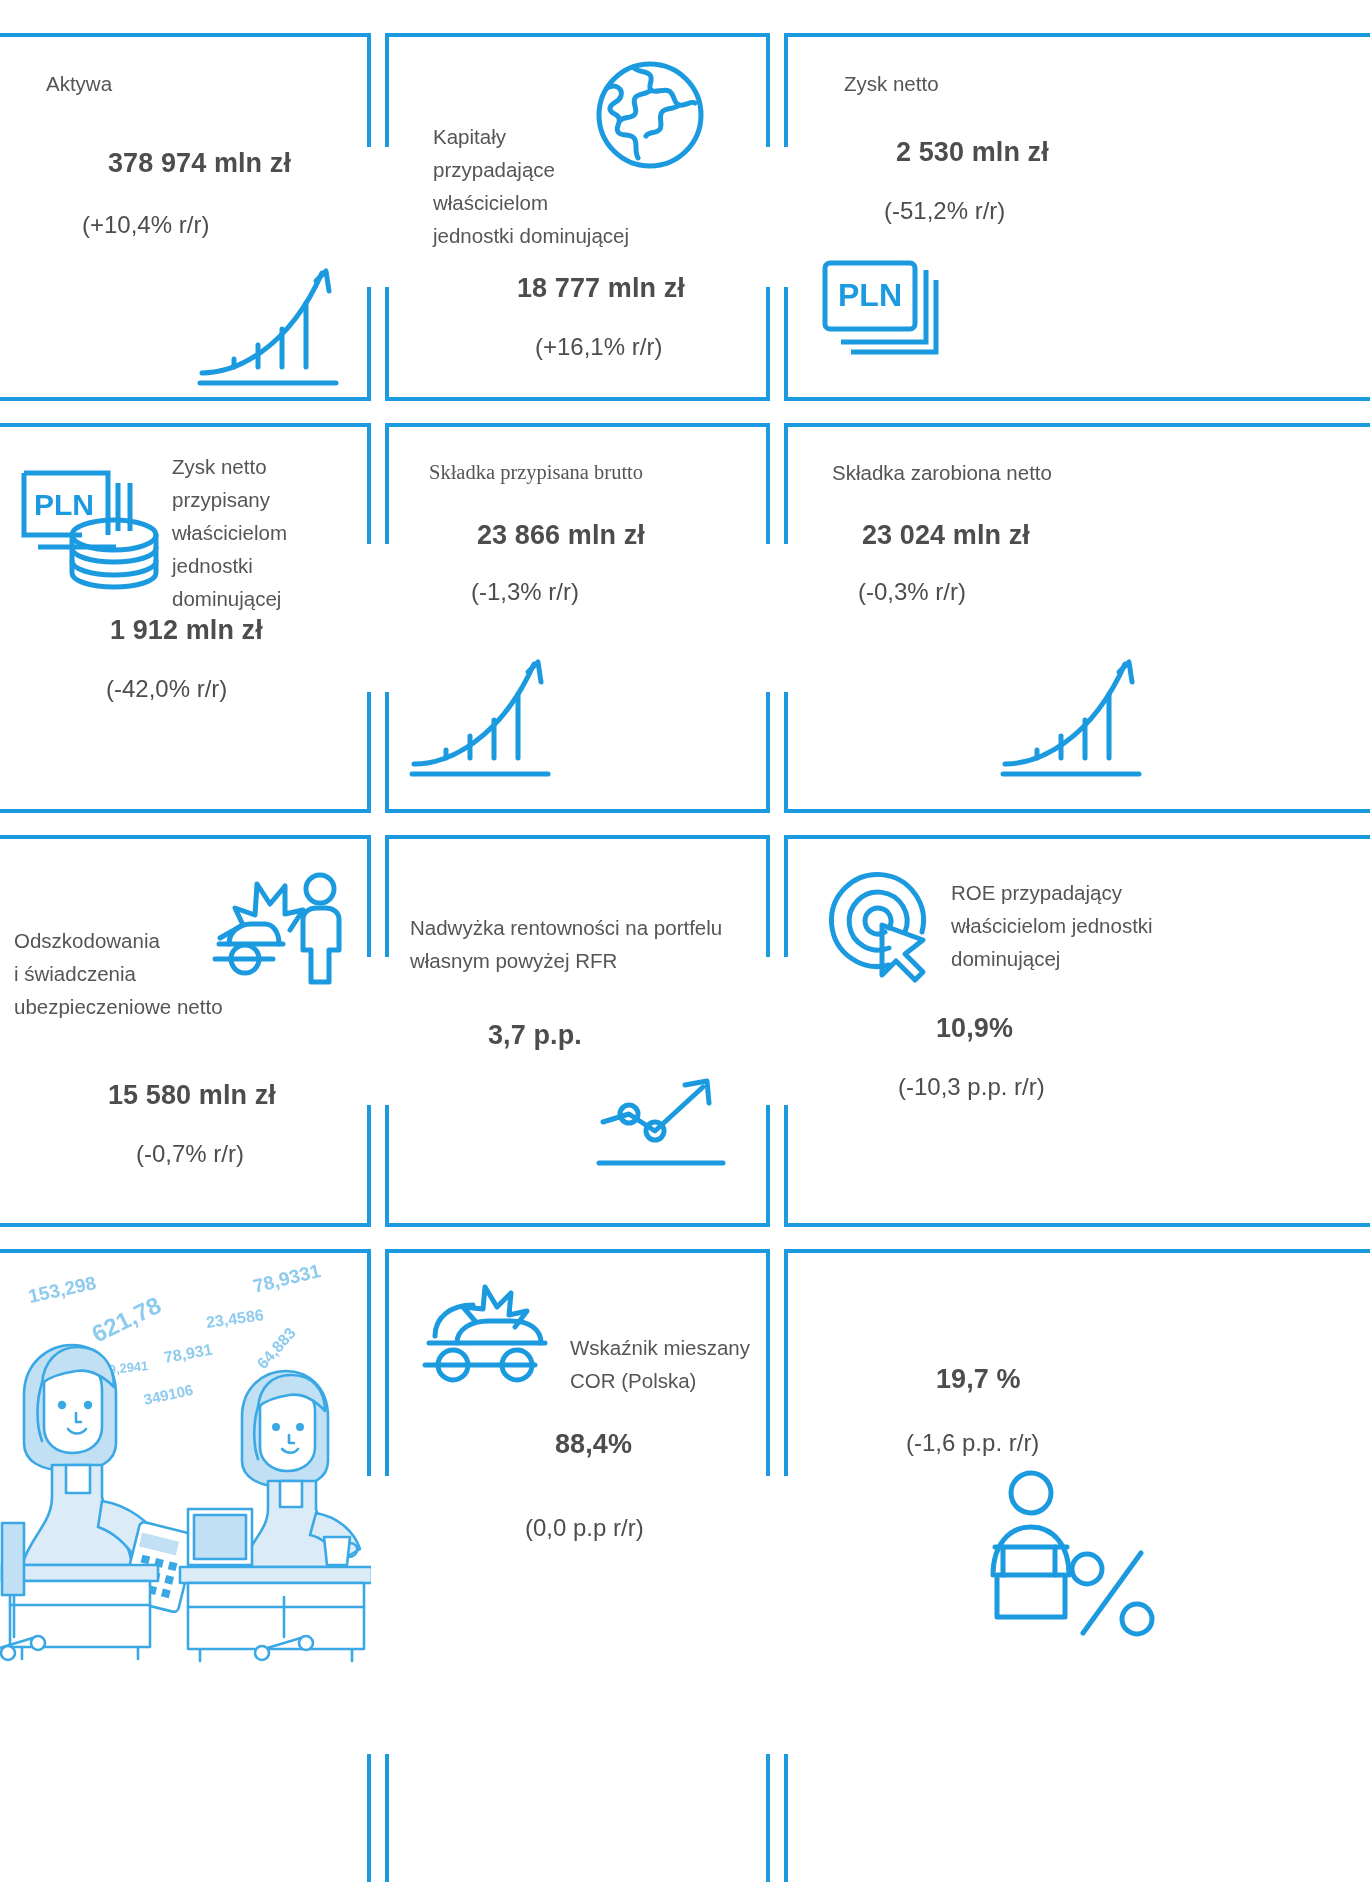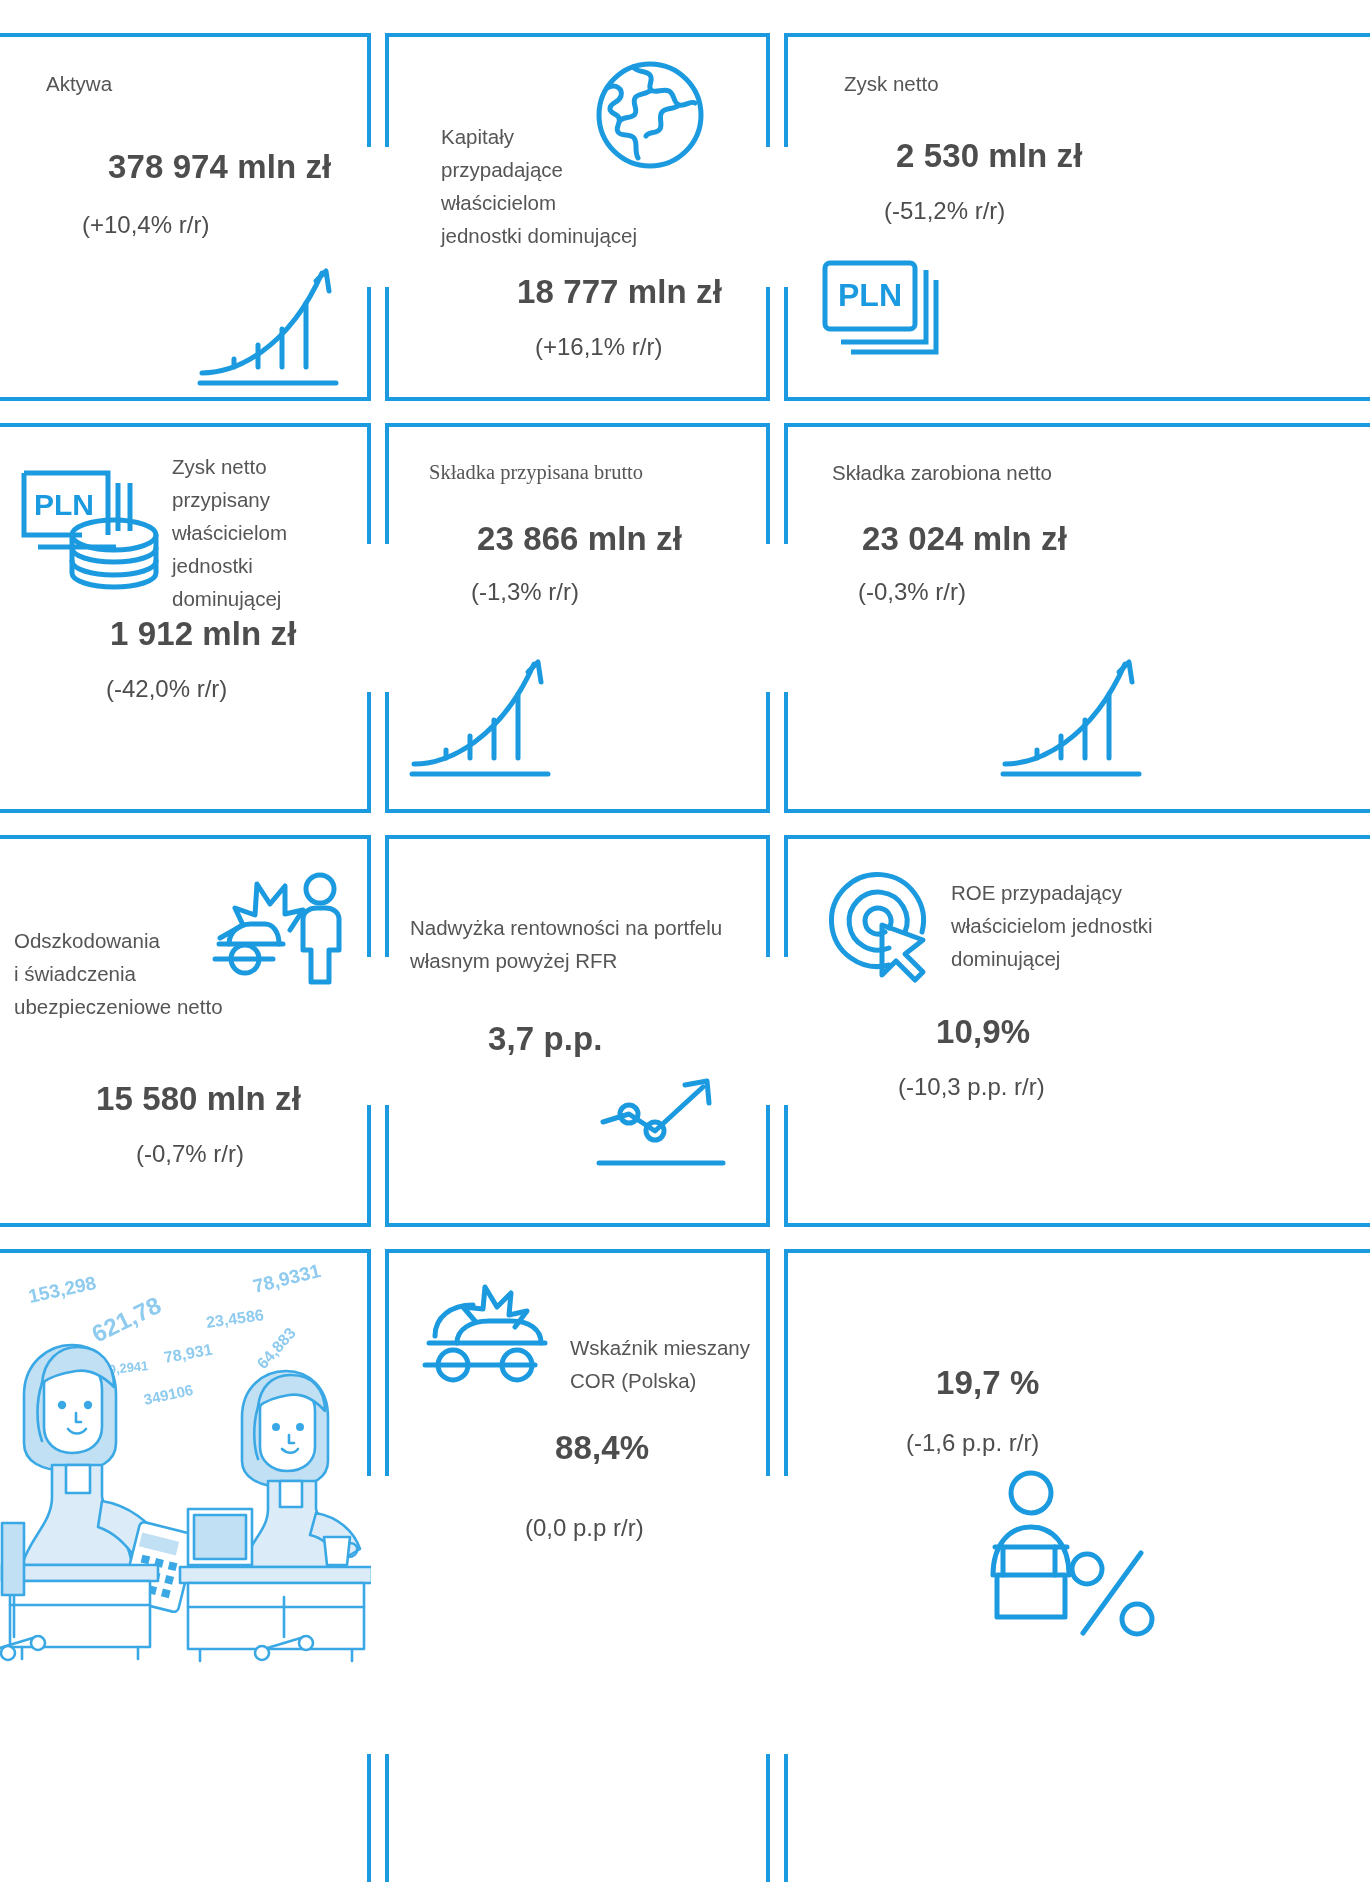--- a/index.html
+++ b/index.html
@@ -57,21 +57,21 @@
   .label {
     position: absolute;
     font-size: 20.5px;
     line-height: 33px;
     color: #555555;
     font-weight: 400;
     white-space: pre-line;
   }
   .value {
     position: absolute;
-    font-size: 33px;
+    font-size: 27px;
     font-weight: bold;
     color: #4d4d4d;
     letter-spacing: 0.1px;
     white-space: nowrap;
   }
   .delta {
     position: absolute;
     font-size: 24px;
     font-weight: 400;
     color: #4d4d4d;
@@ -142,21 +142,21 @@
   <div class="card" style="grid-column:2; grid-row:1;">
     <div class="frame">
       <div class="ln top"></div>
         <div class="ln bot"></div>
       <div class="ln lft-a"></div>
         <div class="ln lft-b"></div>
       <div class="ln rgt-a"></div>
         <div class="ln rgt-b"></div>
     </div>
     <div class="inner">
-      <div class="label" style="left:56px; top:87px;">Kapitały
+      <div class="label" style="left:48px; top:87px;">Kapitały
 przypadające
 właścicielom
 jednostki dominującej</div>
       <div class="value" style="left:132px; top:240px;">18 777 mln zł</div>
       <div class="delta" style="left:150px; top:300px;">(+16,1% r/r)</div>
       <div class="ico" style="left:205px; top:22px;">
         <svg width="120" height="120" viewBox="0 0 120 120">
           <circle class="stroke" cx="60" cy="60" r="51"></circle>
           <path class="stroke" d="M17 33 C 26 28, 33 34, 31 41 C 29 48, 21 47, 20 53 C 19 59, 27 58, 29 63 C 31 68, 25 72, 28 77 C 31 82, 40 78, 44 83 C 48 88, 44 96, 48 103"></path>
           <path class="stroke" d="M43 12 C 48 18, 56 15, 60 20 C 64 25, 57 31, 61 35 C 65 39, 73 33, 79 36 C 85 39, 83 48, 89 50 C 95 52, 101 45, 105 48"></path>
@@ -281,21 +281,21 @@
       <div class="ln top"></div>
         <div class="ln bot"></div>
 
       <div class="ln rgt-a"></div>
         <div class="ln rgt-b"></div>
     </div>
     <div class="inner">
       <div class="label" style="left:14px; top:89px;">Odszkodowania
 i świadczenia
 ubezpieczeniowe netto</div>
-      <div class="value" style="left:96px; top:245px;">15 580 mln zł</div>
+      <div class="value" style="left:108px; top:245px;">15 580 mln zł</div>
       <div class="delta" style="left:136px; top:305px;">(-0,7% r/r)</div>
       <div class="ico" style="left:207px; top:27px;">
         <svg width="150" height="125" viewBox="0 0 150 125">
           <path class="stroke" d="M13 76 L36 63 L28 46 L48 53 L50 22 L63 42 L78 24 L78 52 L96 48 L83 68"></path>
           <path class="stroke" d="M12 82 L76 82"></path>
           <path class="stroke" d="M22 82 C 22 70, 32 62, 44 62 L58 62 C 66 62, 72 70, 72 82"></path>
           <path class="stroke" d="M8 97 L66 97"></path>
           <circle class="stroke" cx="38" cy="97" r="14"></circle>
           <circle class="stroke" cx="113" cy="27" r="14"></circle>
           <path class="stroke" d="M96 57 C 96 50, 102 46, 110 46 L118 46 C 126 46, 132 50, 132 57 L132 88 L122 88 L122 120 L104 120 L104 88 L96 88 Z"></path>

